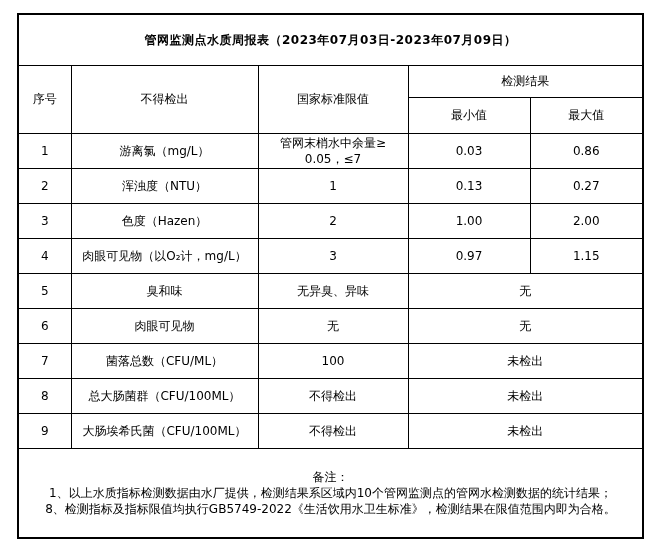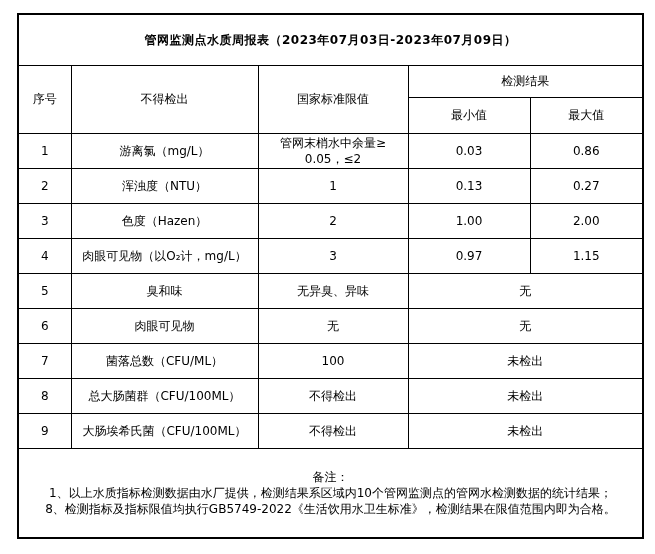--- a/index.html
+++ b/index.html
@@ -70,21 +70,21 @@
   </tr>
   <tr class="hrow2">
     <td>最小值</td>
     <td>最大值</td>
   </tr>
 
   <tr class="data-row">
     <td>1</td>
     <td>游离氯（mg/L）</td>
     <td class="limit-cell">管网末梢水中余量≥
-0.05，≤2</td>
+0.05，≤7</td>
     <td>0.03</td>
     <td>0.86</td>
   </tr>
   <tr class="data-row">
     <td>2</td>
     <td>浑浊度（NTU）</td>
     <td class="limit-cell">1</td>
     <td>0.13</td>
     <td>0.27</td>
   </tr>

